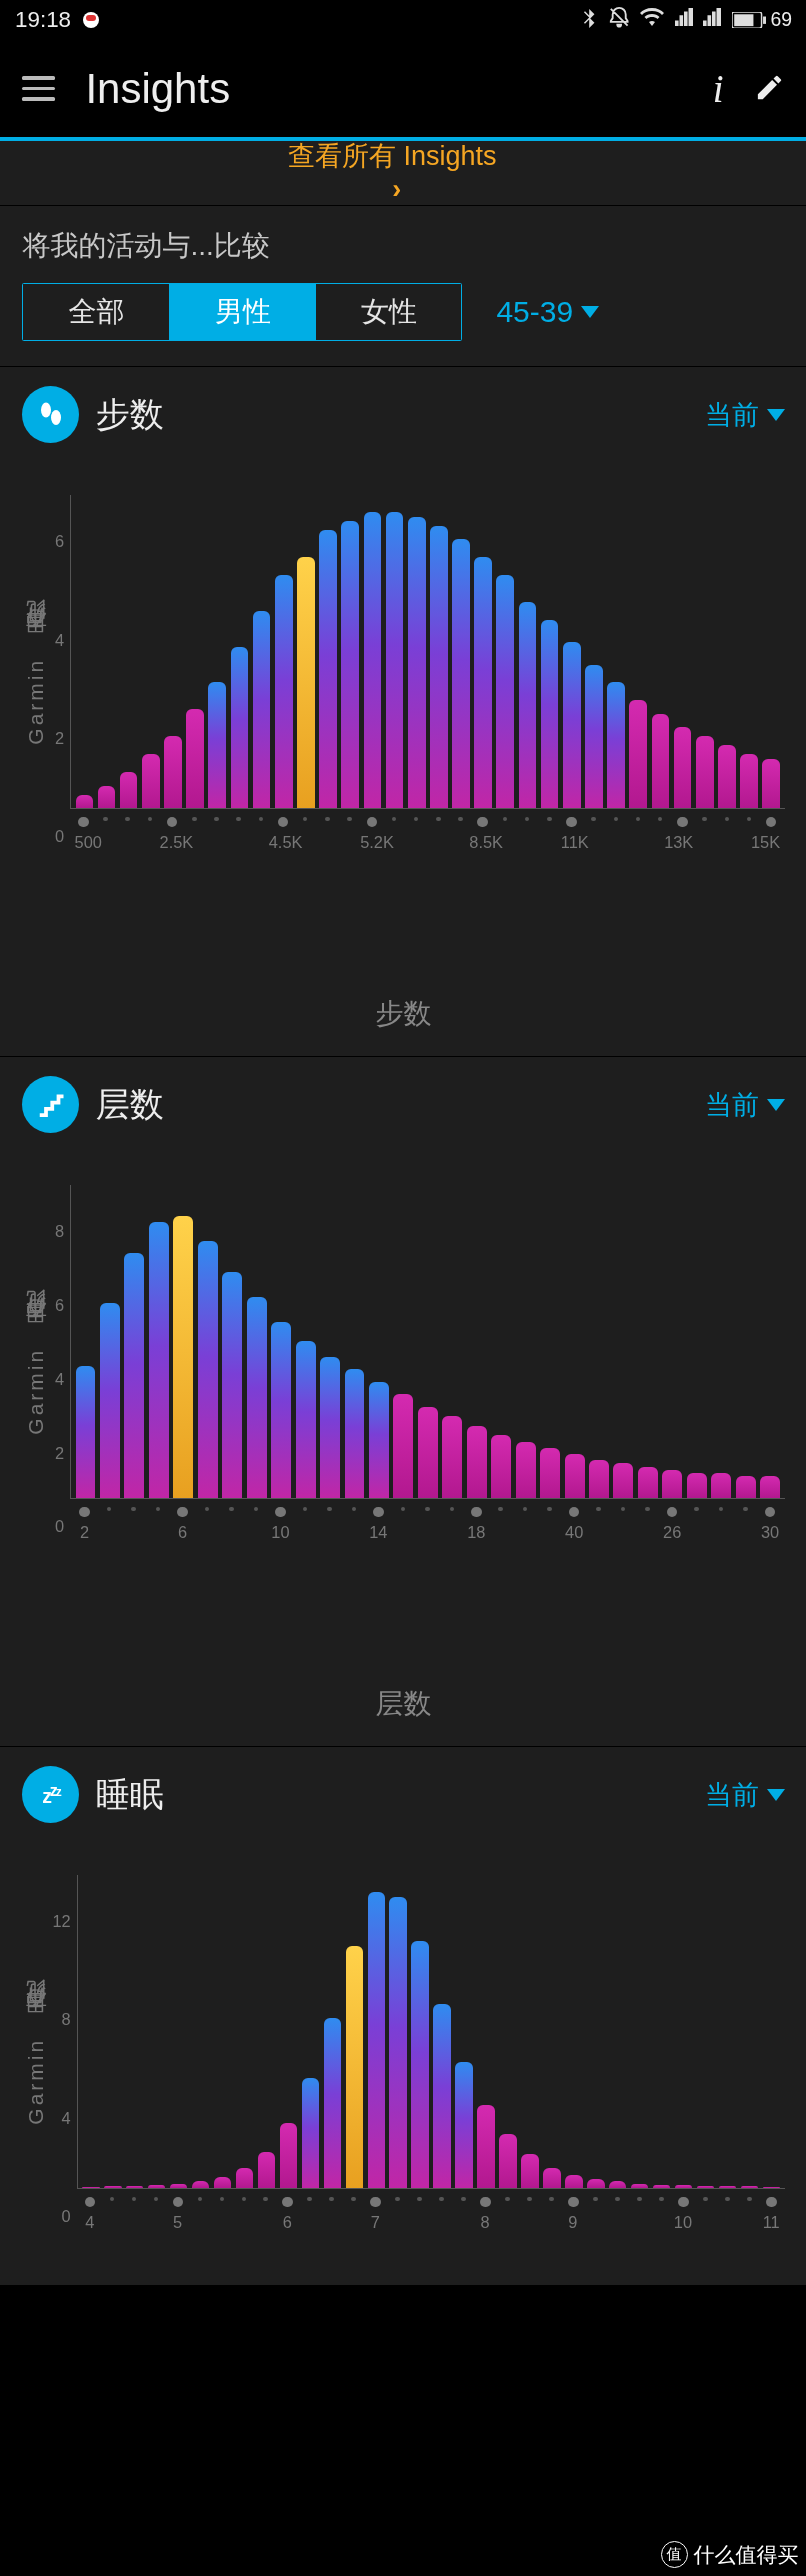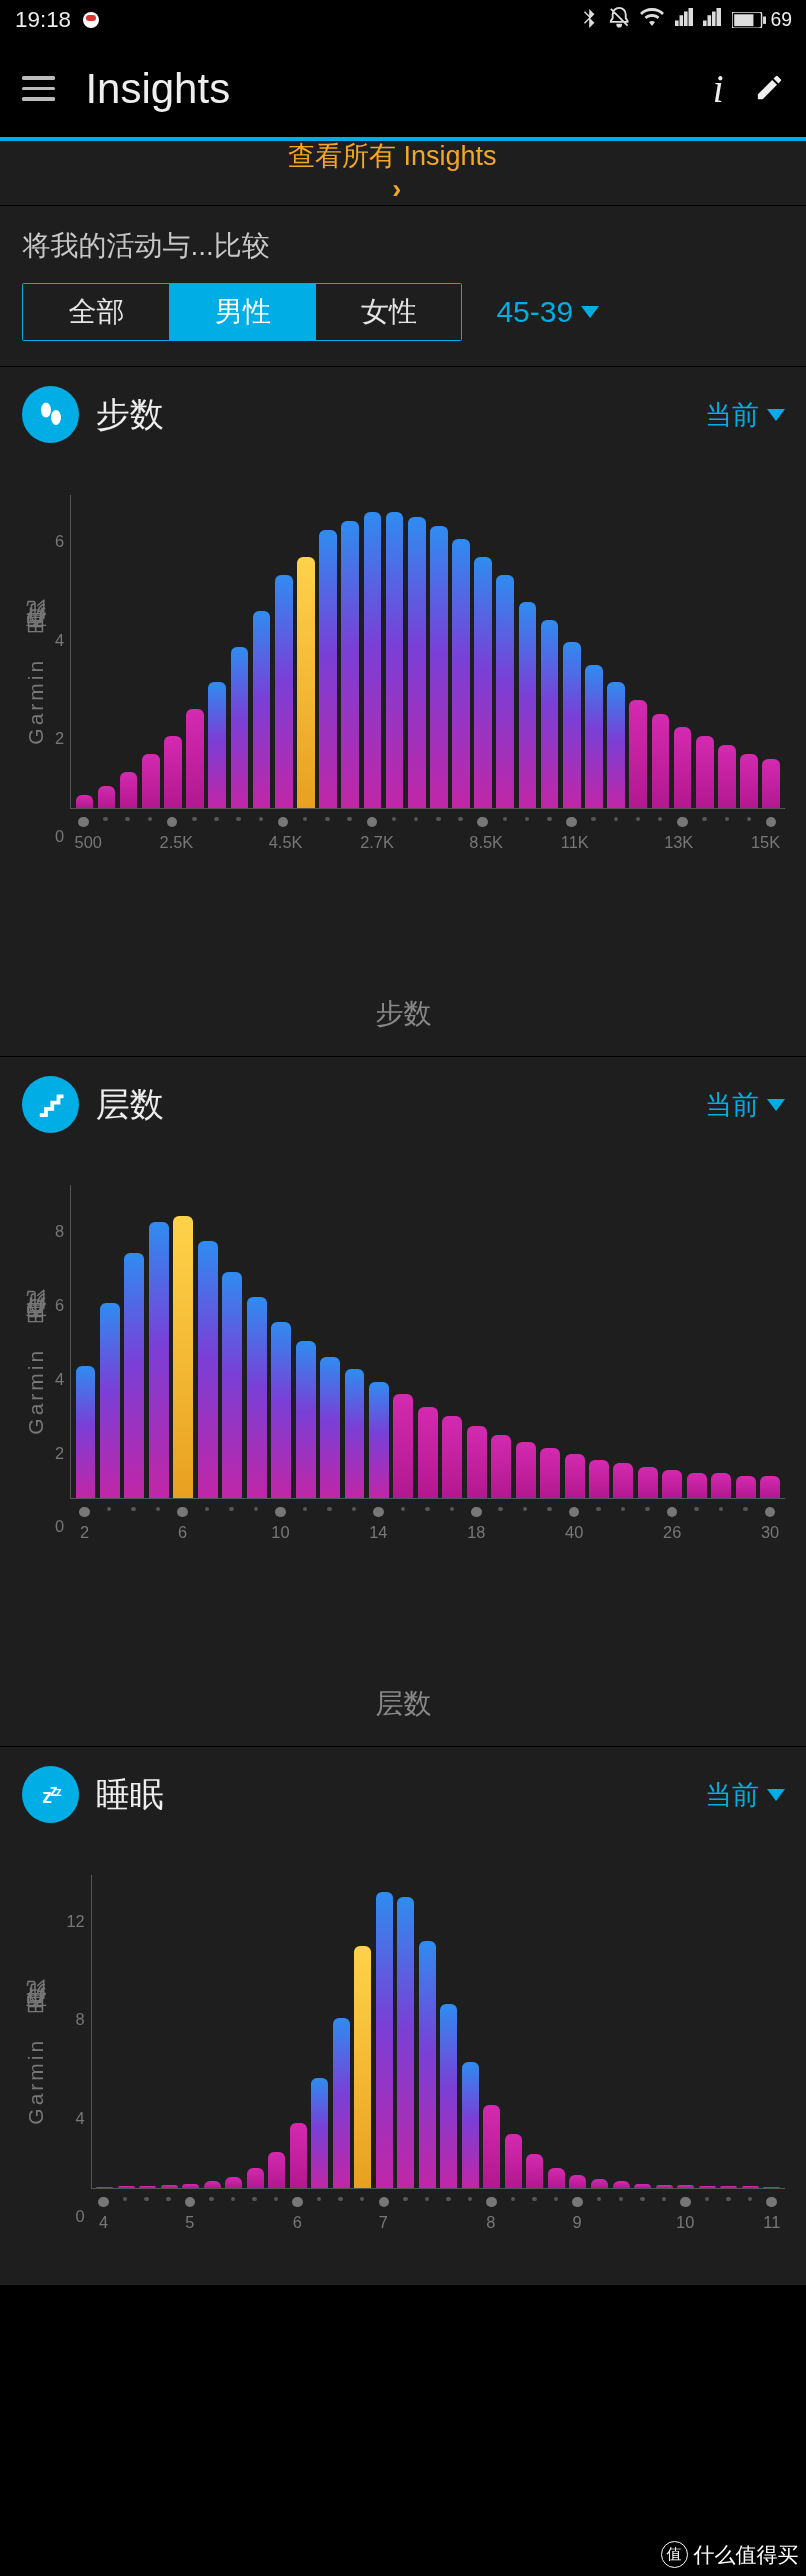--- a/index.html
+++ b/index.html
@@ -336,21 +336,21 @@
           <div class="x-tick"></div>
           <div class="x-tick">2.5K</div>
           <div class="x-tick"></div>
           <div class="x-tick"></div>
           <div class="x-tick"></div>
           <div class="x-tick"></div>
           <div class="x-tick">4.5K</div>
           <div class="x-tick"></div>
           <div class="x-tick"></div>
           <div class="x-tick"></div>
-          <div class="x-tick">2.7K</div>
+          <div class="x-tick">5.2K</div>
           <div class="x-tick"></div>
           <div class="x-tick"></div>
           <div class="x-tick"></div>
           <div class="x-tick"></div>
           <div class="x-tick">8.5K</div>
           <div class="x-tick"></div>
           <div class="x-tick"></div>
           <div class="x-tick"></div>
           <div class="x-tick">11K</div>
           <div class="x-tick"></div>
@@ -556,21 +556,21 @@
     </div>
     <div class="card-title">睡眠</div>
     <div class="current">
       <span>当前</span>
       <span class="chev-down"></span>
     </div>
   </div>
   <div class="chart-wrap" style="height:388px;">
       <div style="display: flex; align-items: center;">
         <div class="y-label">Garmin 用户百分比</div>
-        <div style="display: flex; flex-direction: column; justify-content: space-between; height: 314px; color: rgb(119, 119, 119); font-size: 16.4px; align-items: flex-end; padding-right: 6px; margin-left: 16px;">
+        <div style="display: flex; flex-direction: column; justify-content: space-between; height: 314px; color: rgb(119, 119, 119); font-size: 16.4px; align-items: flex-end; padding-right: 6px; margin-left: 2px;">
           <span>12</span>
           <span>8</span>
           <span>4</span>
           <span>0</span>
         </div>
       </div>
       <div class="plot">
         <div class="bars" style="height: 314px;">
           <div class="bar" style="height: 1.1px; background: linear-gradient(to top, rgb(178, 24, 143), rgb(212, 42, 176));"></div>
           <div class="bar" style="height: 2.2px; background: linear-gradient(to top, rgb(178, 24, 143), rgb(212, 42, 176));"></div>

